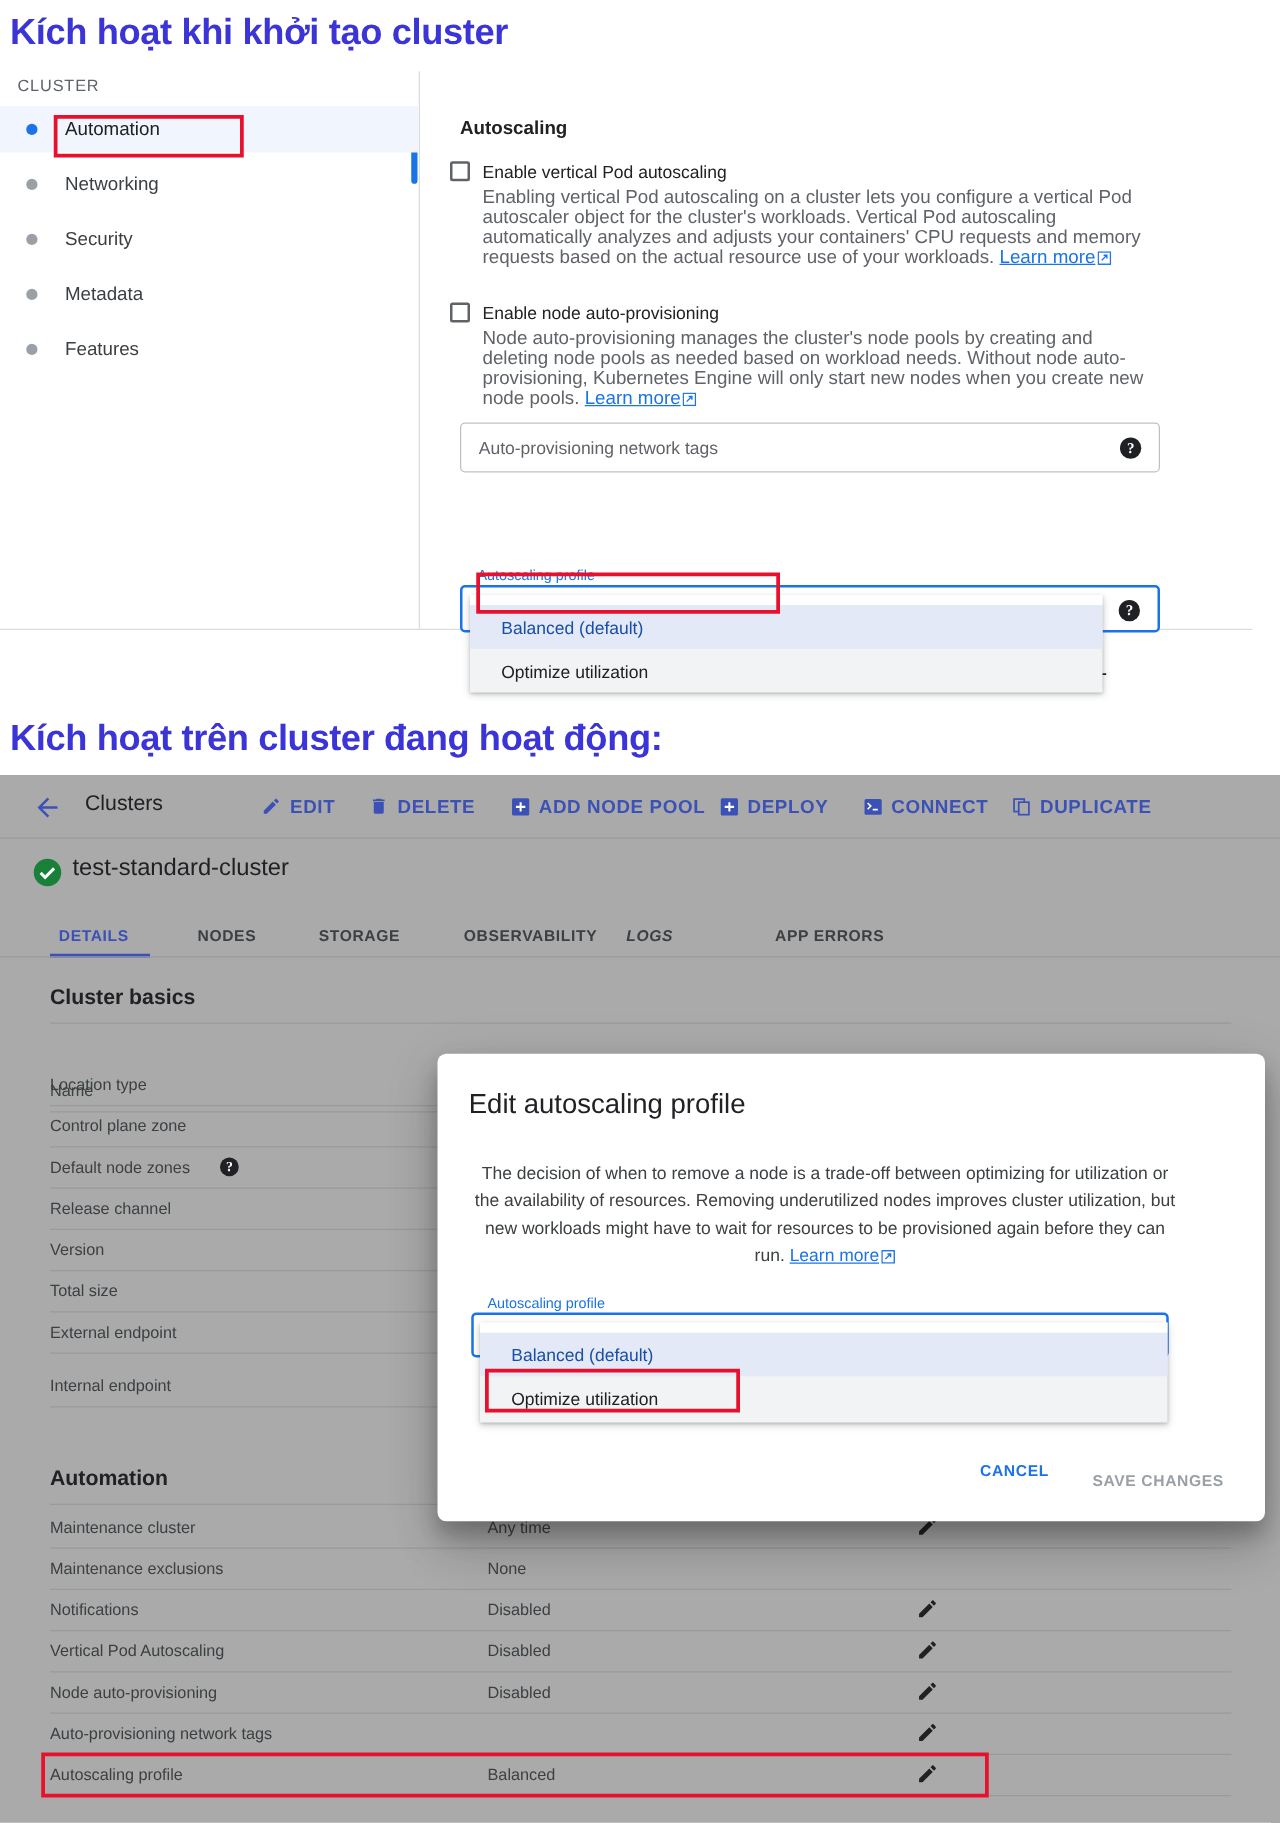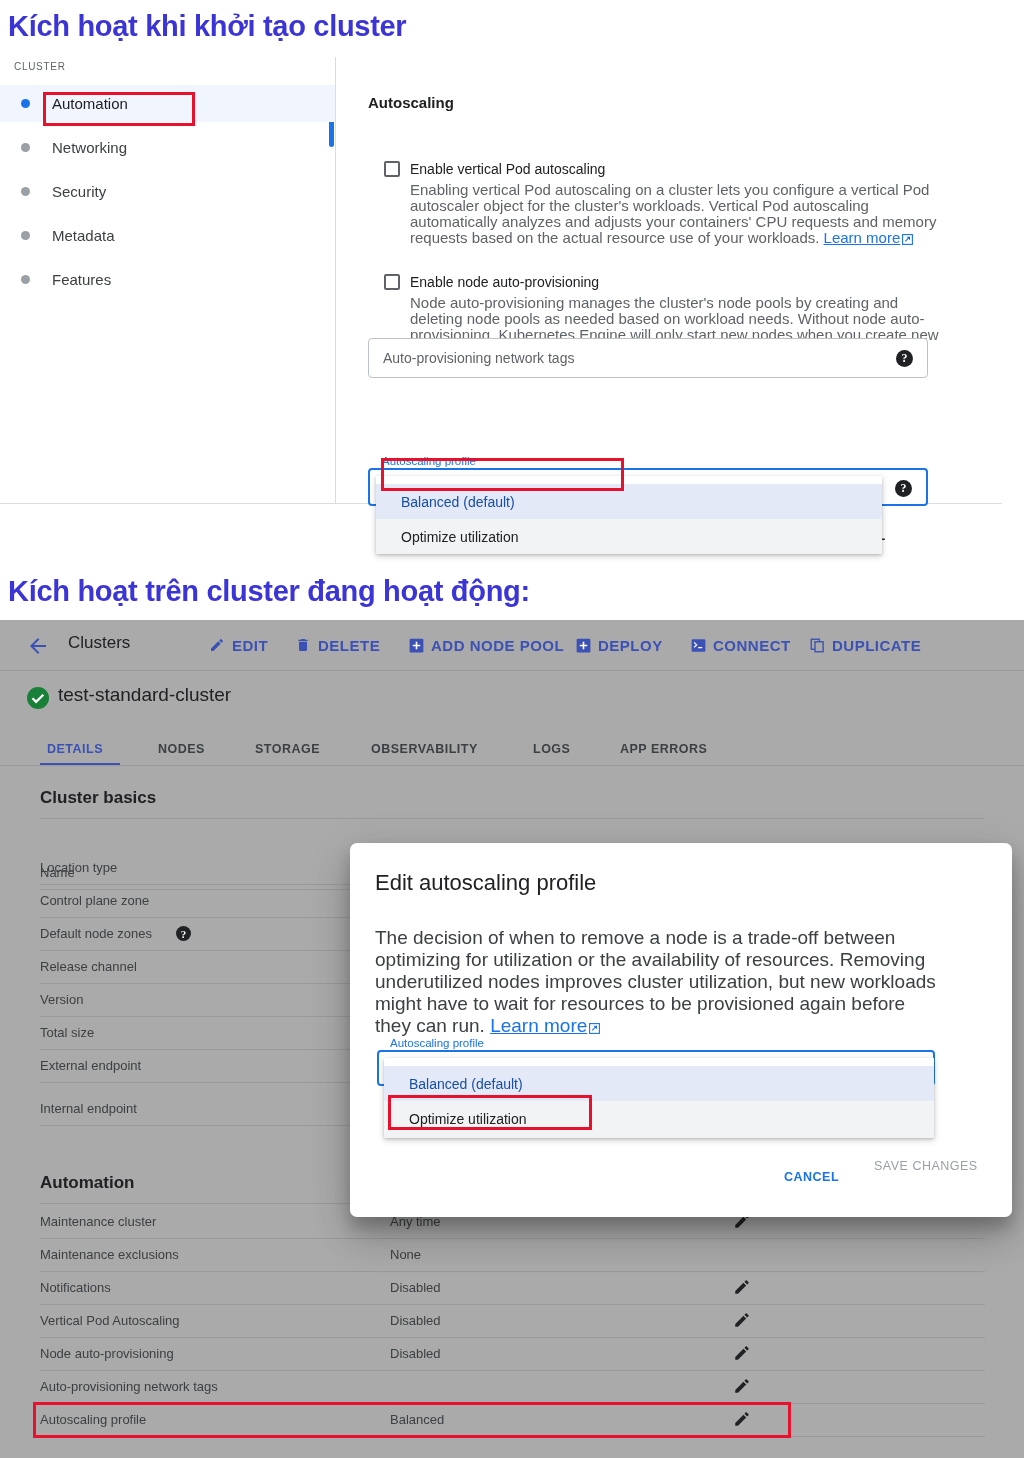--- a/index.html
+++ b/index.html
@@ -38,21 +38,21 @@
     background:#dadce0;
   }
   #scroll-indicator {
     position:absolute; left:329px; top:30px; width:5px; height:60px;
     background:#1a73e8; border-radius:3px;
   }
 
   
   #cluster-label {
     position:absolute; left:14px; top:4px;
-    font-size:10px; letter-spacing:0.7px; color:#5f6368;
+    font-size:13px; letter-spacing:0.7px; color:#5f6368;
   }
   .side-item {
     position:absolute; left:0; width:335px; height:37px;
     display:flex; align-items:center;
   }
   .side-item .dot {
     width:9px; height:9px; border-radius:50%;
     background:#9aa0a6; margin-left:21px; flex:none;
   }
   .side-item.active .dot { background:#1a73e8; }
@@ -60,21 +60,21 @@
   .side-item .side-text {
     margin-left:22px; font-size:15px; color:#3c4043;
   }
   .side-item.active .side-text { color:#202124; }
 
   
   #autoscaling-title {
     position:absolute; left:368px; top:37px;
     font-size:15px; font-weight:bold; color:#202124;
   }
-  .cb-row { position:absolute; left:384px; width:560px;margin-top:32px; }
+  .cb-row { position:absolute; left:360px; width:560px; }
   .cb-box {
     position:absolute; left:0; top:1px;
     width:16px; height:16px;
     border:2px solid #5f6368; border-radius:2px; background:#fff;
   }
   .cb-label {
     margin-left:26px; font-size:14px; color:#202124;
     line-height:18px;
   }
   .cb-desc {
@@ -207,43 +207,43 @@
     background:#fff; border-radius:7px;
     box-shadow:0 11px 15px rgba(0,0,0,0.2), 0 9px 46px rgba(0,0,0,0.12), 0 24px 38px rgba(0,0,0,0.14);
     z-index:40;
   }
   #dialog-title {
     position:absolute; left:25px; top:27px;
     font-size:22px; color:#202124;
   }
   #dialog-body {
     position:absolute; left:25px; top:84px; width:570px;
-    font-size:19px; color:#3c4043; line-height:22px;
+    font-size:14px; color:#3c4043; line-height:22px;text-align:center;
   }
   #dlg-profile-field {
     position:absolute; left:27px; top:207px; width:558px; height:36px;
     border:2px solid #1a73e8; border-radius:4px; background:#fff;
   }
   #dlg-profile-legend {
     position:absolute; left:36px; top:194px;
     background:#fff; padding:0 4px;
     font-size:11.5px; color:#1a73e8; z-index:6;
   }
   #dlg-dropdown {
     position:absolute; left:34px; top:215px; width:550px; height:80px;
     background:#f1f3f4; z-index:5;
     box-shadow:0 2px 6px rgba(60,64,67,0.28), 0 1px 2px rgba(60,64,67,0.18);
   }
   #dlg-cancel {
     position:absolute; left:434px; top:327px; height:22px;
     font-size:12.5px; font-weight:bold; letter-spacing:0.5px; color:#1a73e8;
   }
   #dlg-save {
-    position:absolute; left:524px; top:316px; height:22px;
-    font-size:12.5px; font-weight:normal; letter-spacing:0.5px; color:#9aa0a6;
+    position:absolute; left:524px; top:335px; height:22px;
+    font-size:12.5px; font-weight:bold; letter-spacing:0.5px; color:#9aa0a6;
   }
 
   
   .redbox { position:absolute; border:3px solid #e8112d; z-index:60; pointer-events:none; }
   #red-automation { left:43px; top:92px; width:152px; height:34px; }
   #red-opt1       { left:381px; top:458px; width:243px; height:33px; }
   #red-opt2       { left:388px; top:1095px; width:204px; height:35px; }
   #red-row        { left:33px; top:1402px; width:758px; height:36px; }
 </style>
 </head>
@@ -398,21 +398,21 @@
         <path d="M6.5 12.3l3.6 3.6 7.2-7.2" stroke="#fff" stroke-width="2.3" fill="none"></path>
       </svg>
   </span>
   <div id="cluster-name">test-standard-cluster</div>
 
   <div id="tabs">
     <div class="tab active" style="left:47px;">DETAILS</div>
     <div class="tab" style="left:158px;">NODES</div>
     <div class="tab" style="left:255px;">STORAGE</div>
     <div class="tab" style="left:371px;">OBSERVABILITY</div>
-    <div class="tab" style="left:533px;">LOGS</div>
+    <div class="tab" style="left:501px;font-style:italic;">LOGS</div>
     <div class="tab" style="left:620px;">APP ERRORS</div>
     <div id="tab-underline"></div>
   </div>
   <div id="tabs-border"></div>
 
   <div class="sec-head" style="top:168px;">Cluster basics</div>
   <div id="basics-topline"></div>
 
   <div class="drow" style="top:199px;margin-top:38px;">
     <span class="k">Name</span>

